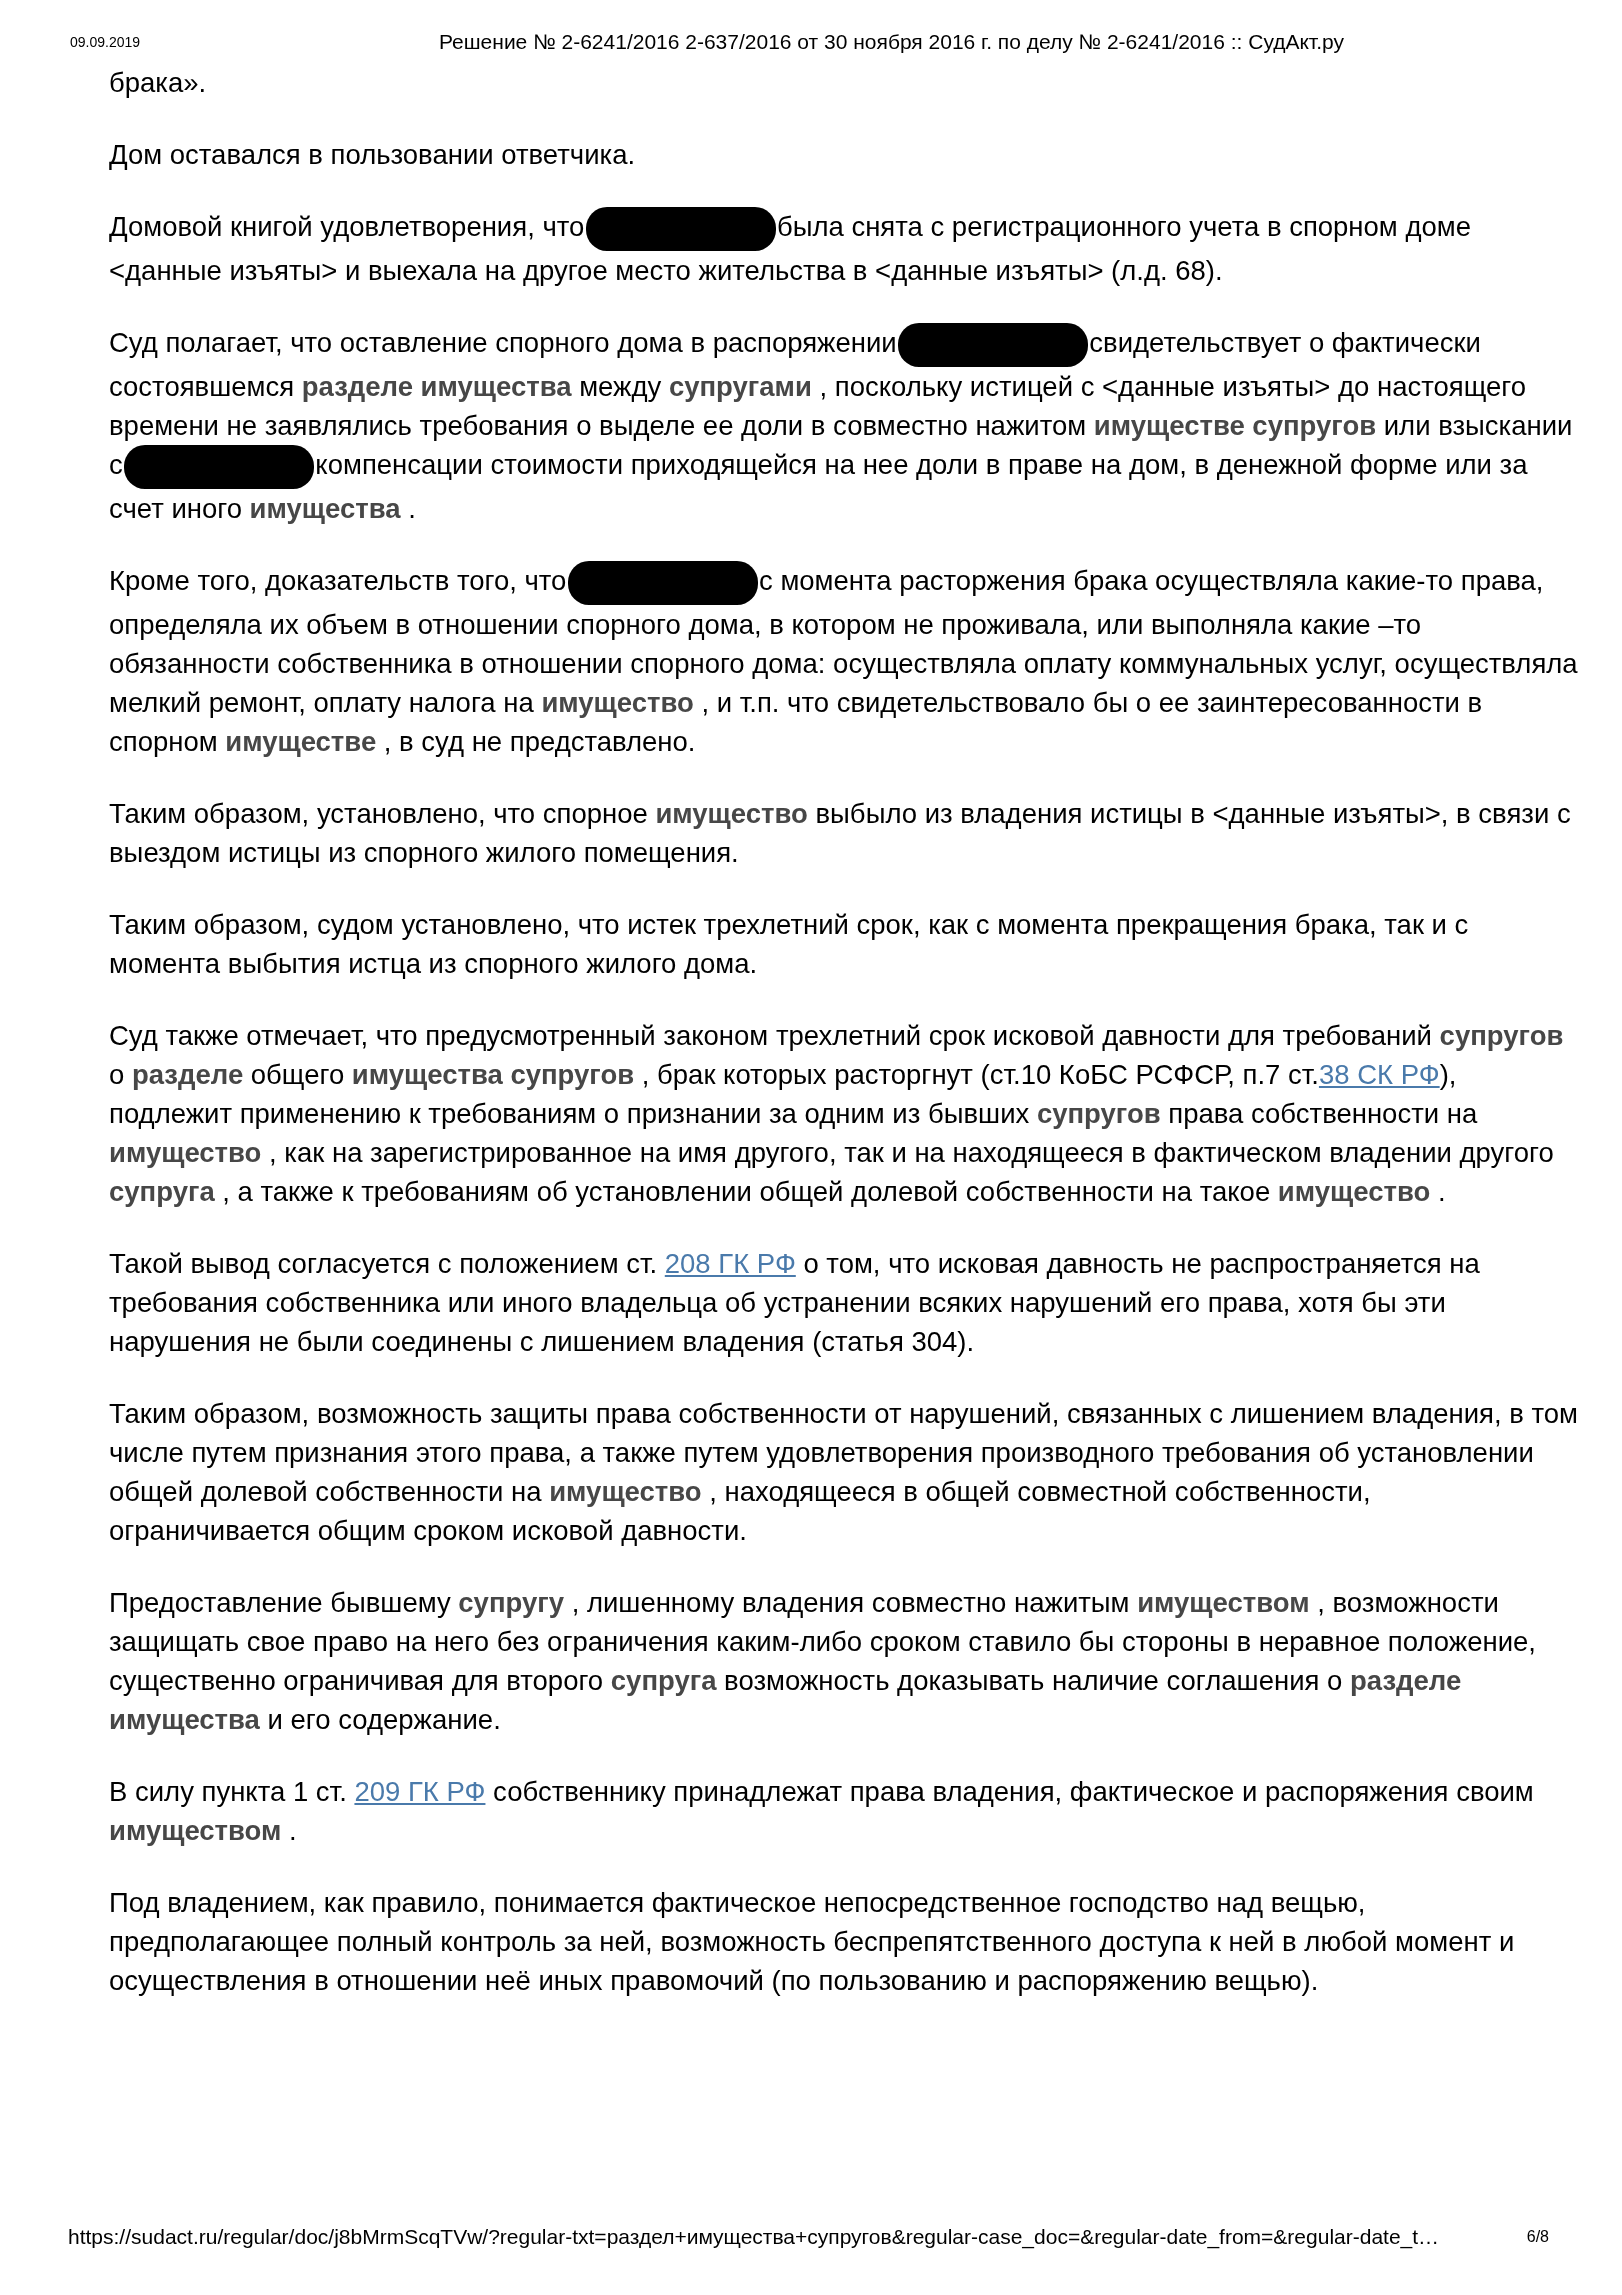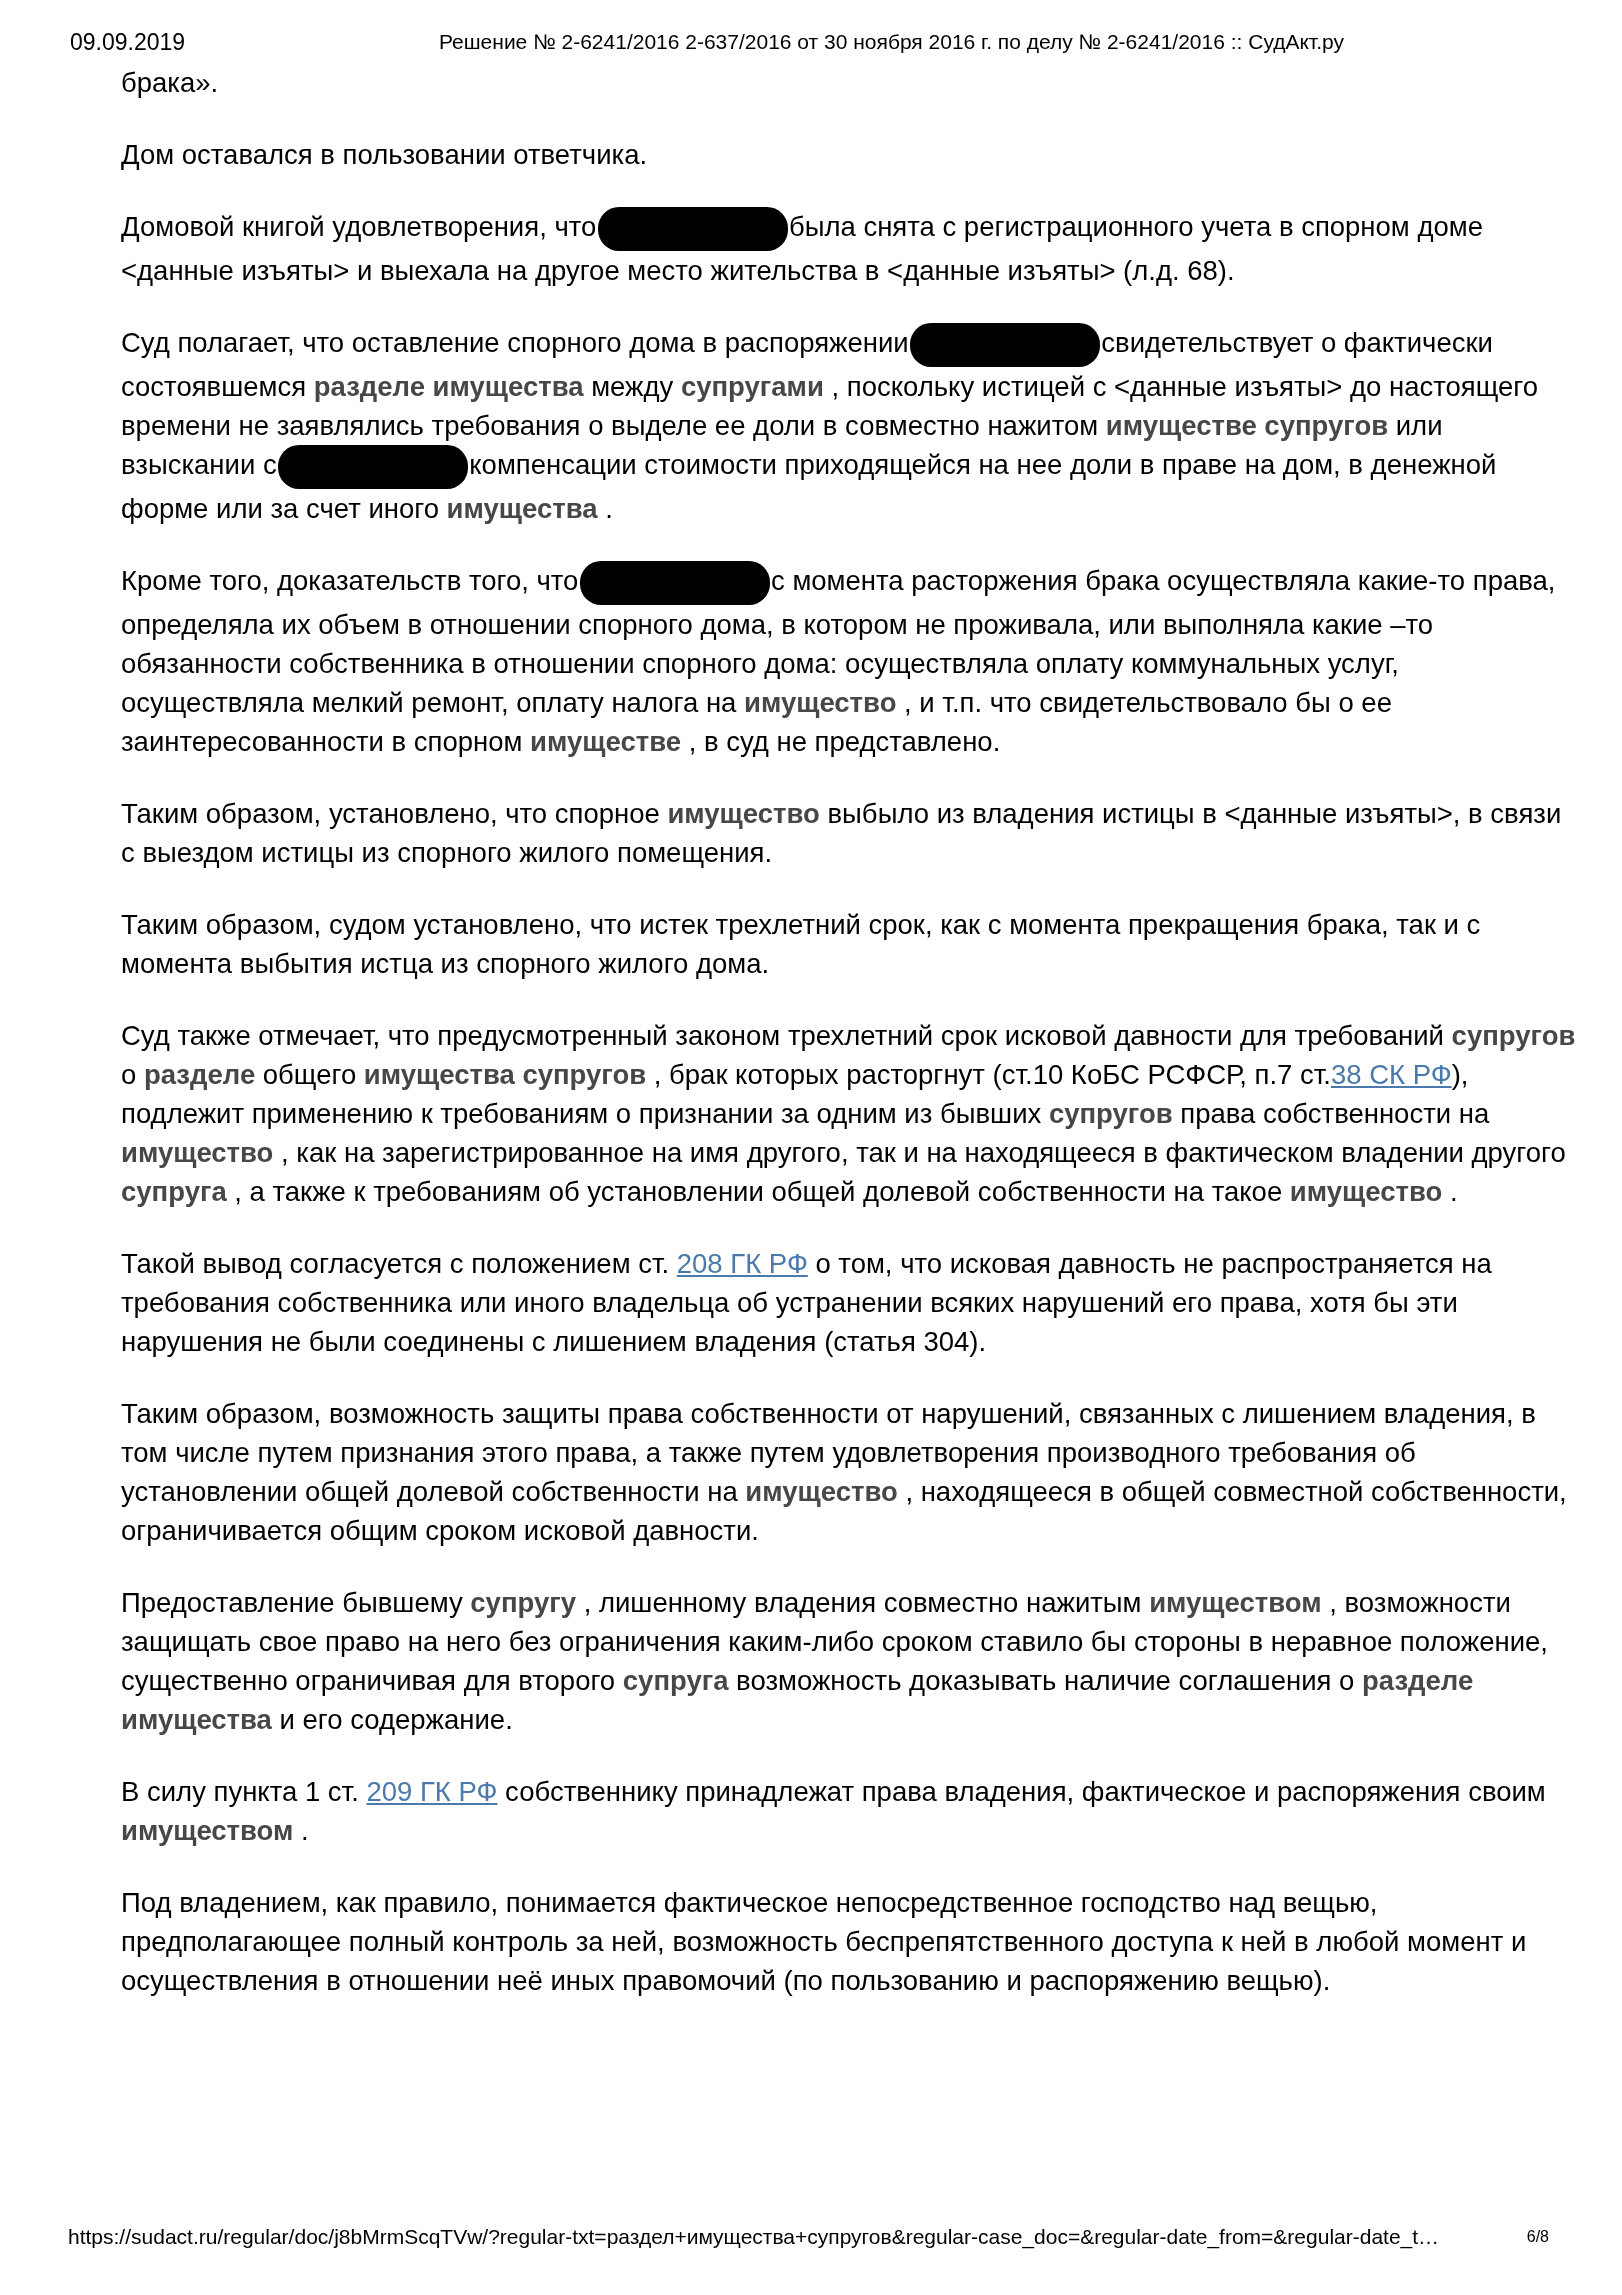--- a/index.html
+++ b/index.html
@@ -7,31 +7,31 @@
     position: relative;
     width: 1622px;
     height: 2295px;
     background: #fff;
     font-family: "Liberation Sans", sans-serif;
     color: #000;
     overflow: hidden;
   }
   .hdr-date {
     position: absolute; left: 70px; top: 29px;
-    font-size: 23px; line-height: 26px; white-space: nowrap;
+    font-size: 14px; line-height: 26px; white-space: nowrap;
   }
   .hdr-title {
     position: absolute; left: 439px; top: 29px;
     font-size: 21px; line-height: 26px; white-space: nowrap;
   }
   .content {
     position: absolute; left: 109px; top: 63px; width: 1469px;
     font-size: 27.5px; line-height: 39px; text-align: left;
   }
-  .content p { margin: 0 0 33px 12px; }
+  .content p { margin: 0 0 33px 0; }
   b.term { font-weight: bold; color: var(--term-color, #474747); }
   a.law-link {
     color: var(--link-color, #4a7aab);
     cursor: pointer;
     text-align: center;
   }
   .redaction {
     display: inline-block;
     width: 190px; height: 44px;
     background: var(--redaction-color, #000);

